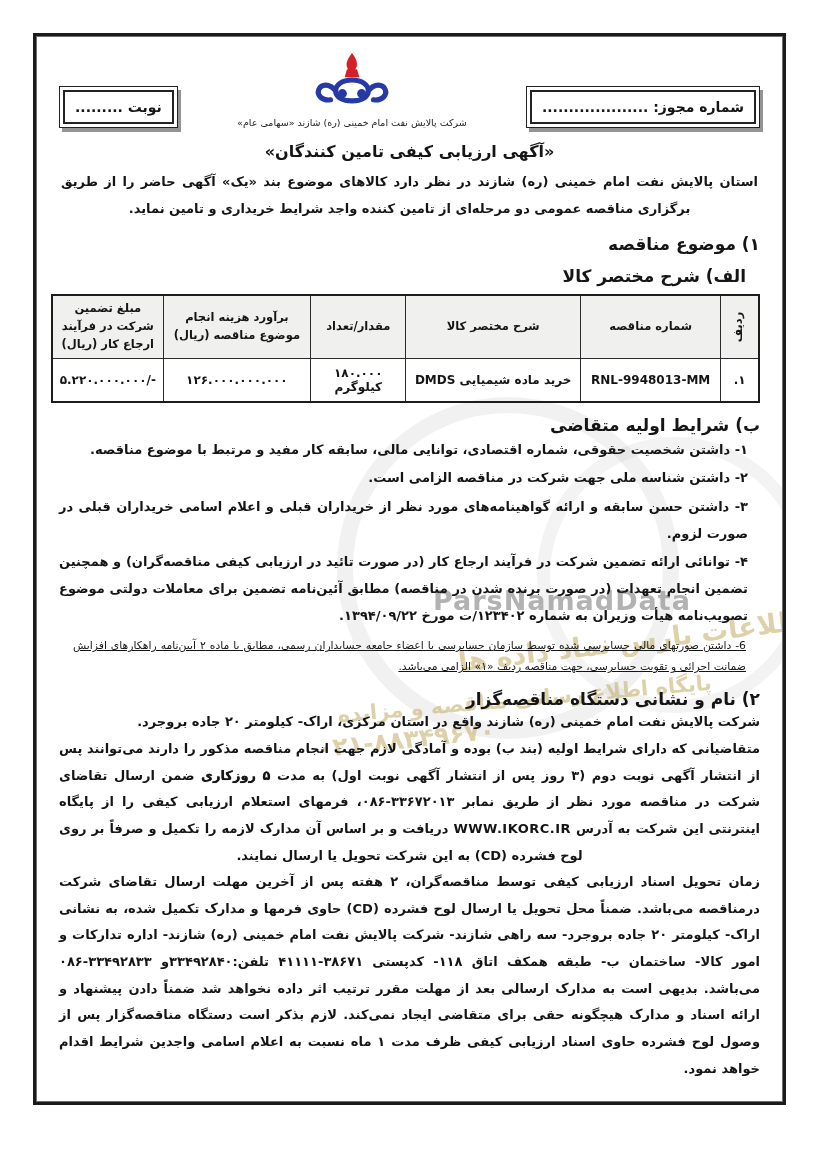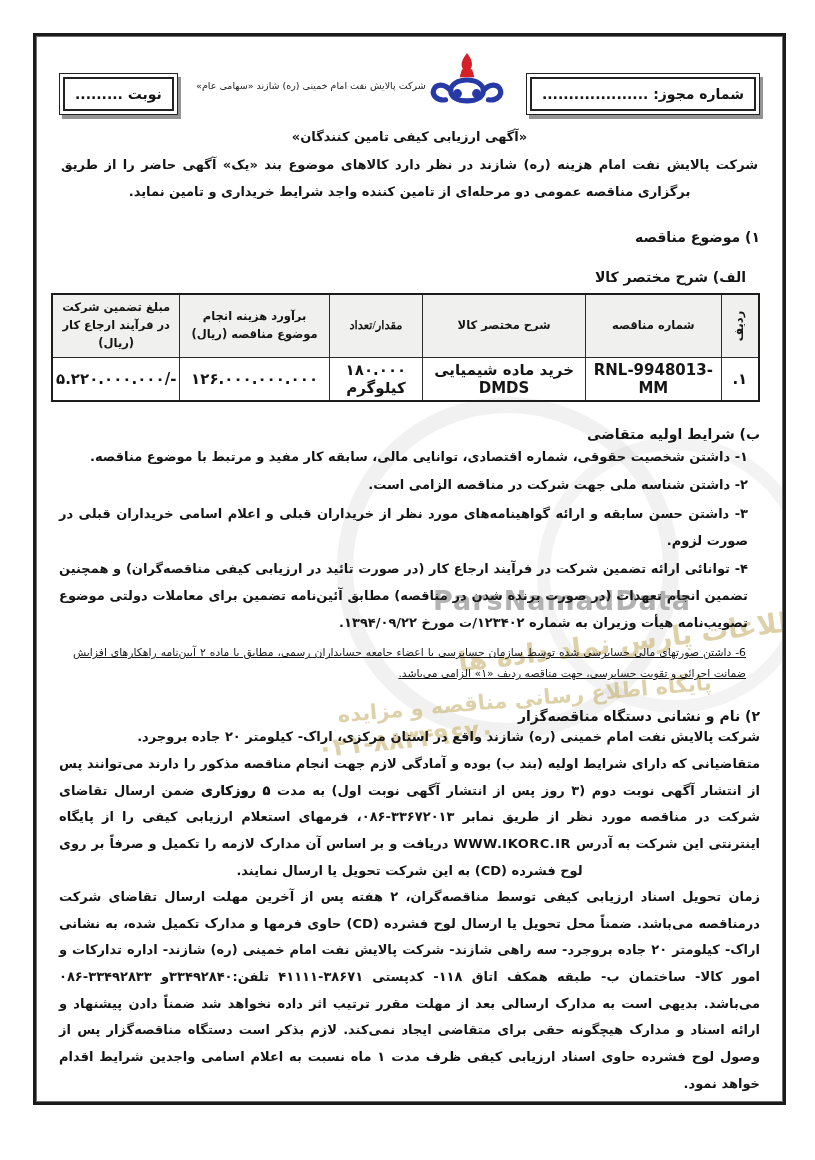--- a/index.html
+++ b/index.html
@@ -15,36 +15,36 @@
   .wm-pars{font-size:27px;font-weight:bold;color:#9f9f9f;opacity:.8;letter-spacing:1px;margin-left:44px;}
   .wm-tan{color:#c9b472;opacity:.6;font-weight:bold;}
   
   .content{position:relative;z-index:1;direction:rtl;padding:10px 22px 0 22px;}
   p{margin:0;}
   .hdr{display:flex;justify-content:space-between;align-items:flex-end;padding-top:4px;}
   .dbox{border:1px solid #222;padding:3px;box-shadow:3px 4px 0 #949494;background:#fff;}
   .dbox-in{border:2px solid #222;padding:7px 10px;font-weight:bold;font-size:14px;white-space:nowrap;}
   .permit{margin-top:10px;min-width:218px;text-align:right;}
   .edition{margin-top:22px;min-width:92px;text-align:center;}
-  .logoblk{display:flex;flex-direction:row;align-items:center;margin-top:2px;}
+  .logoblk{display:flex;flex-direction:column;align-items:center;margin-top:2px;}
   .logo-sub{font-size:9.5px;margin-top:2px;color:#222;}
-  .page-title{text-align:center;font-weight:bold;font-size:13px;margin-top:14px;}
+  .page-title{text-align:center;font-weight:bold;font-size:16px;margin-top:14px;}
   .para{font-size:13px;font-weight:bold;text-align:justify;line-height:2.05;}
   .last-center{text-align-last:center;}
   .intro{margin:8px 2px 0 2px;}
-  .h1{font-size:14px;font-weight:bold;margin-top:24px;}
+  .h1{font-size:17px;font-weight:bold;margin-top:12px;}
   .ind1{margin-right:14px;}
   
   table{border-collapse:collapse;margin:8px auto 0 auto;width:709px;direction:rtl;}
   th,td{border:1px solid #2b2b2b;text-align:center;vertical-align:middle;}
   table{border:2px solid #1c1c1c;}
   th{background:#f0f0ef;font-weight:bold;font-size:11.5px;line-height:1.55;padding:4px 2px;height:48px;}
-  td{font-weight:bold;font-size:15px;height:38px;padding:2px 3px;}
+  td{font-weight:bold;font-size:12px;height:38px;padding:2px 3px;}
   .c-rowno{width:33px;}.c-tender{width:149px;}.c-desc{width:192px;}
-  .c-qty{width:98px;font-family:Liberation Serif, serif;}.c-est{width:150px;}.c-guar{width:107px;}
+  .c-qty{width:98px;}.c-est{width:150px;}.c-guar{width:107px;}
   .vert{display:inline-block;transform:rotate(-90deg);font-size:11.5px;}
   .ltr{direction:ltr;unicode-bidi:embed;}
   
   .cond{margin-right:12px;margin-top:2px;}
   .cond5{font-size:10.8px;font-weight:normal;text-decoration:underline;
          margin:6px 14px 0 14px;text-align:justify;line-height:1.95;}
   .xbold{text-shadow:0 0 .7px currentColor;}
   .urltext{font-family:"DejaVu Sans", sans-serif;font-weight:bold;letter-spacing:.5px;}
 </style>
 </head>
@@ -80,21 +80,21 @@
           </svg>
           <div class="logo-sub">شرکت پالایش نفت امام خمینی (ره) شازند «سهامی عام»</div>
         </div>
         <div class="dbox edition">
           <div class="dbox-in">نوبت .........</div>
         </div>
       </div>
 
       <div class="page-title">«آگهی ارزیابی کیفی تامین کنندگان»</div>
 
-      <p class="para intro last-center">شرکت پالایش نفت امام هزینه (ره) شازند در نظر دارد کالاهای موضوع بند «یک» آگهی حاضر را از طریق برگزاری مناقصه عمومی دو مرحله‌ای از تامین کننده واجد شرایط خریداری و تامین نماید.</p>
+      <p class="para intro last-center">استان پالایش نفت امام خمینی (ره) شازند در نظر دارد کالاهای موضوع بند «یک» آگهی حاضر را از طریق برگزاری مناقصه عمومی دو مرحله‌ای از تامین کننده واجد شرایط خریداری و تامین نماید.</p>
 
       <p class="h1">۱) موضوع مناقصه</p>
       <p class="h1 ind1">الف) شرح مختصر کالا</p>
 
       <table>
         <tbody>
             <tr>
           <th class="c-rowno">
             <span class="vert">ردیف</span>
           </th>

